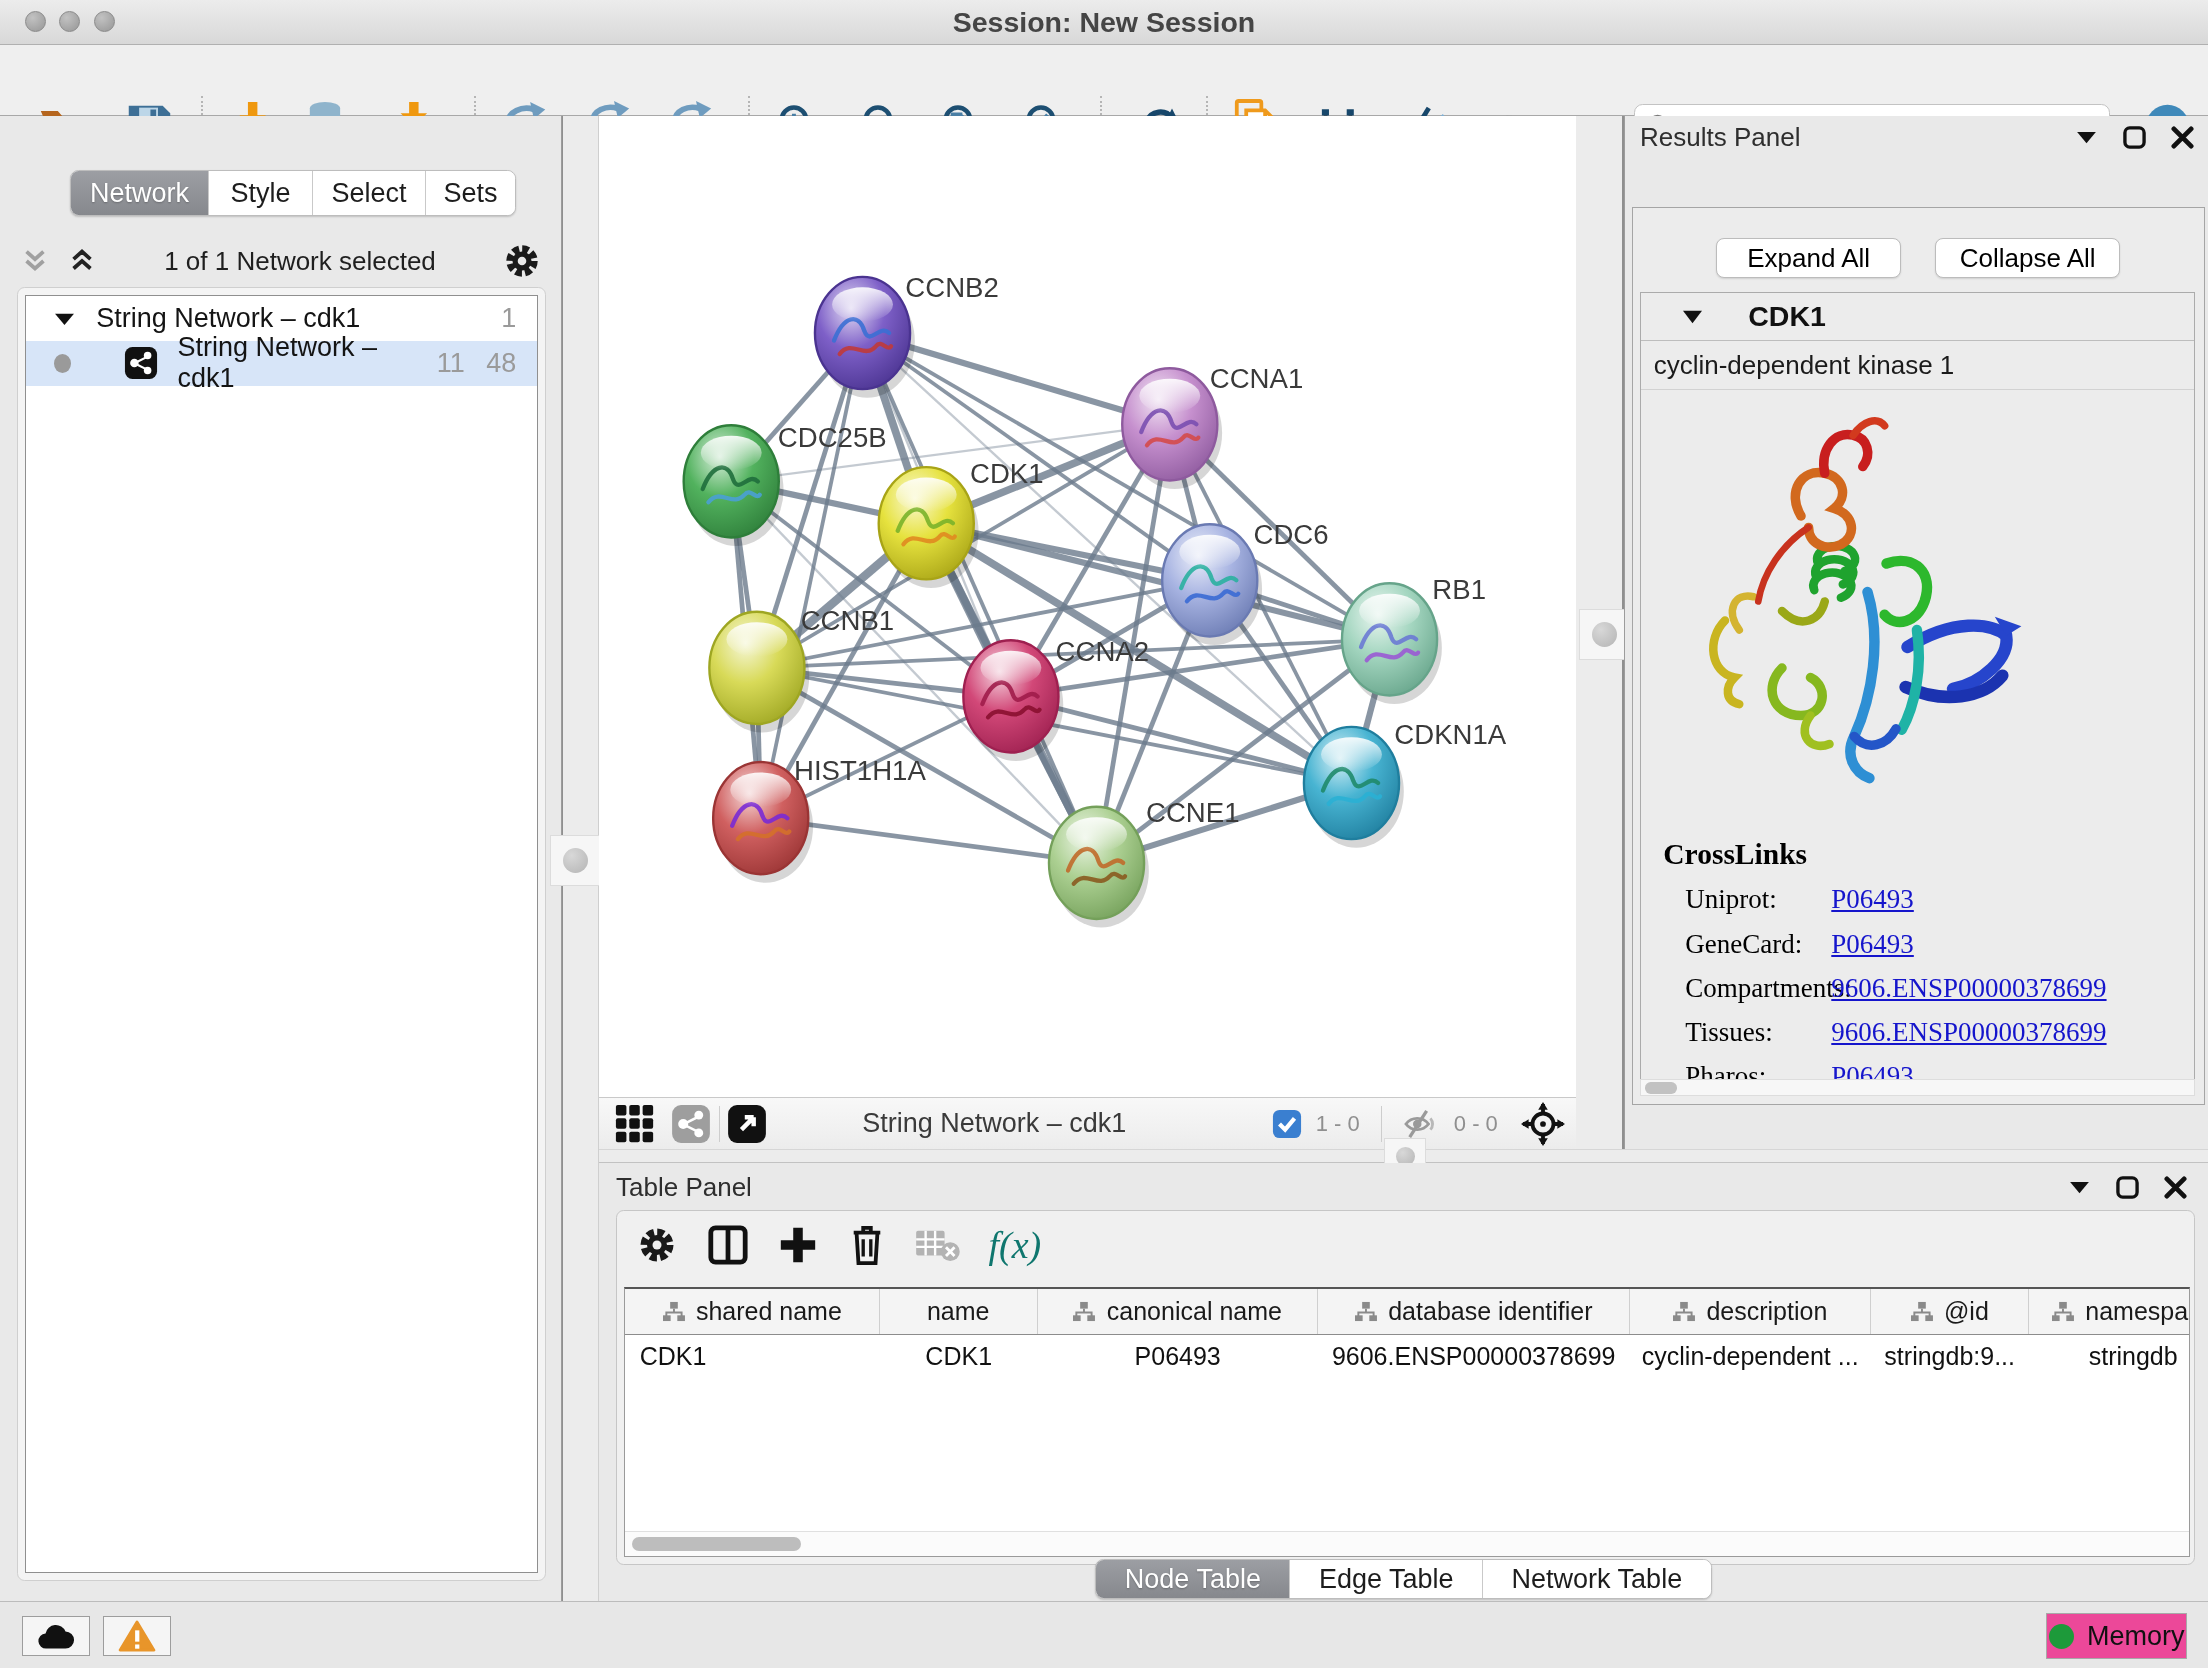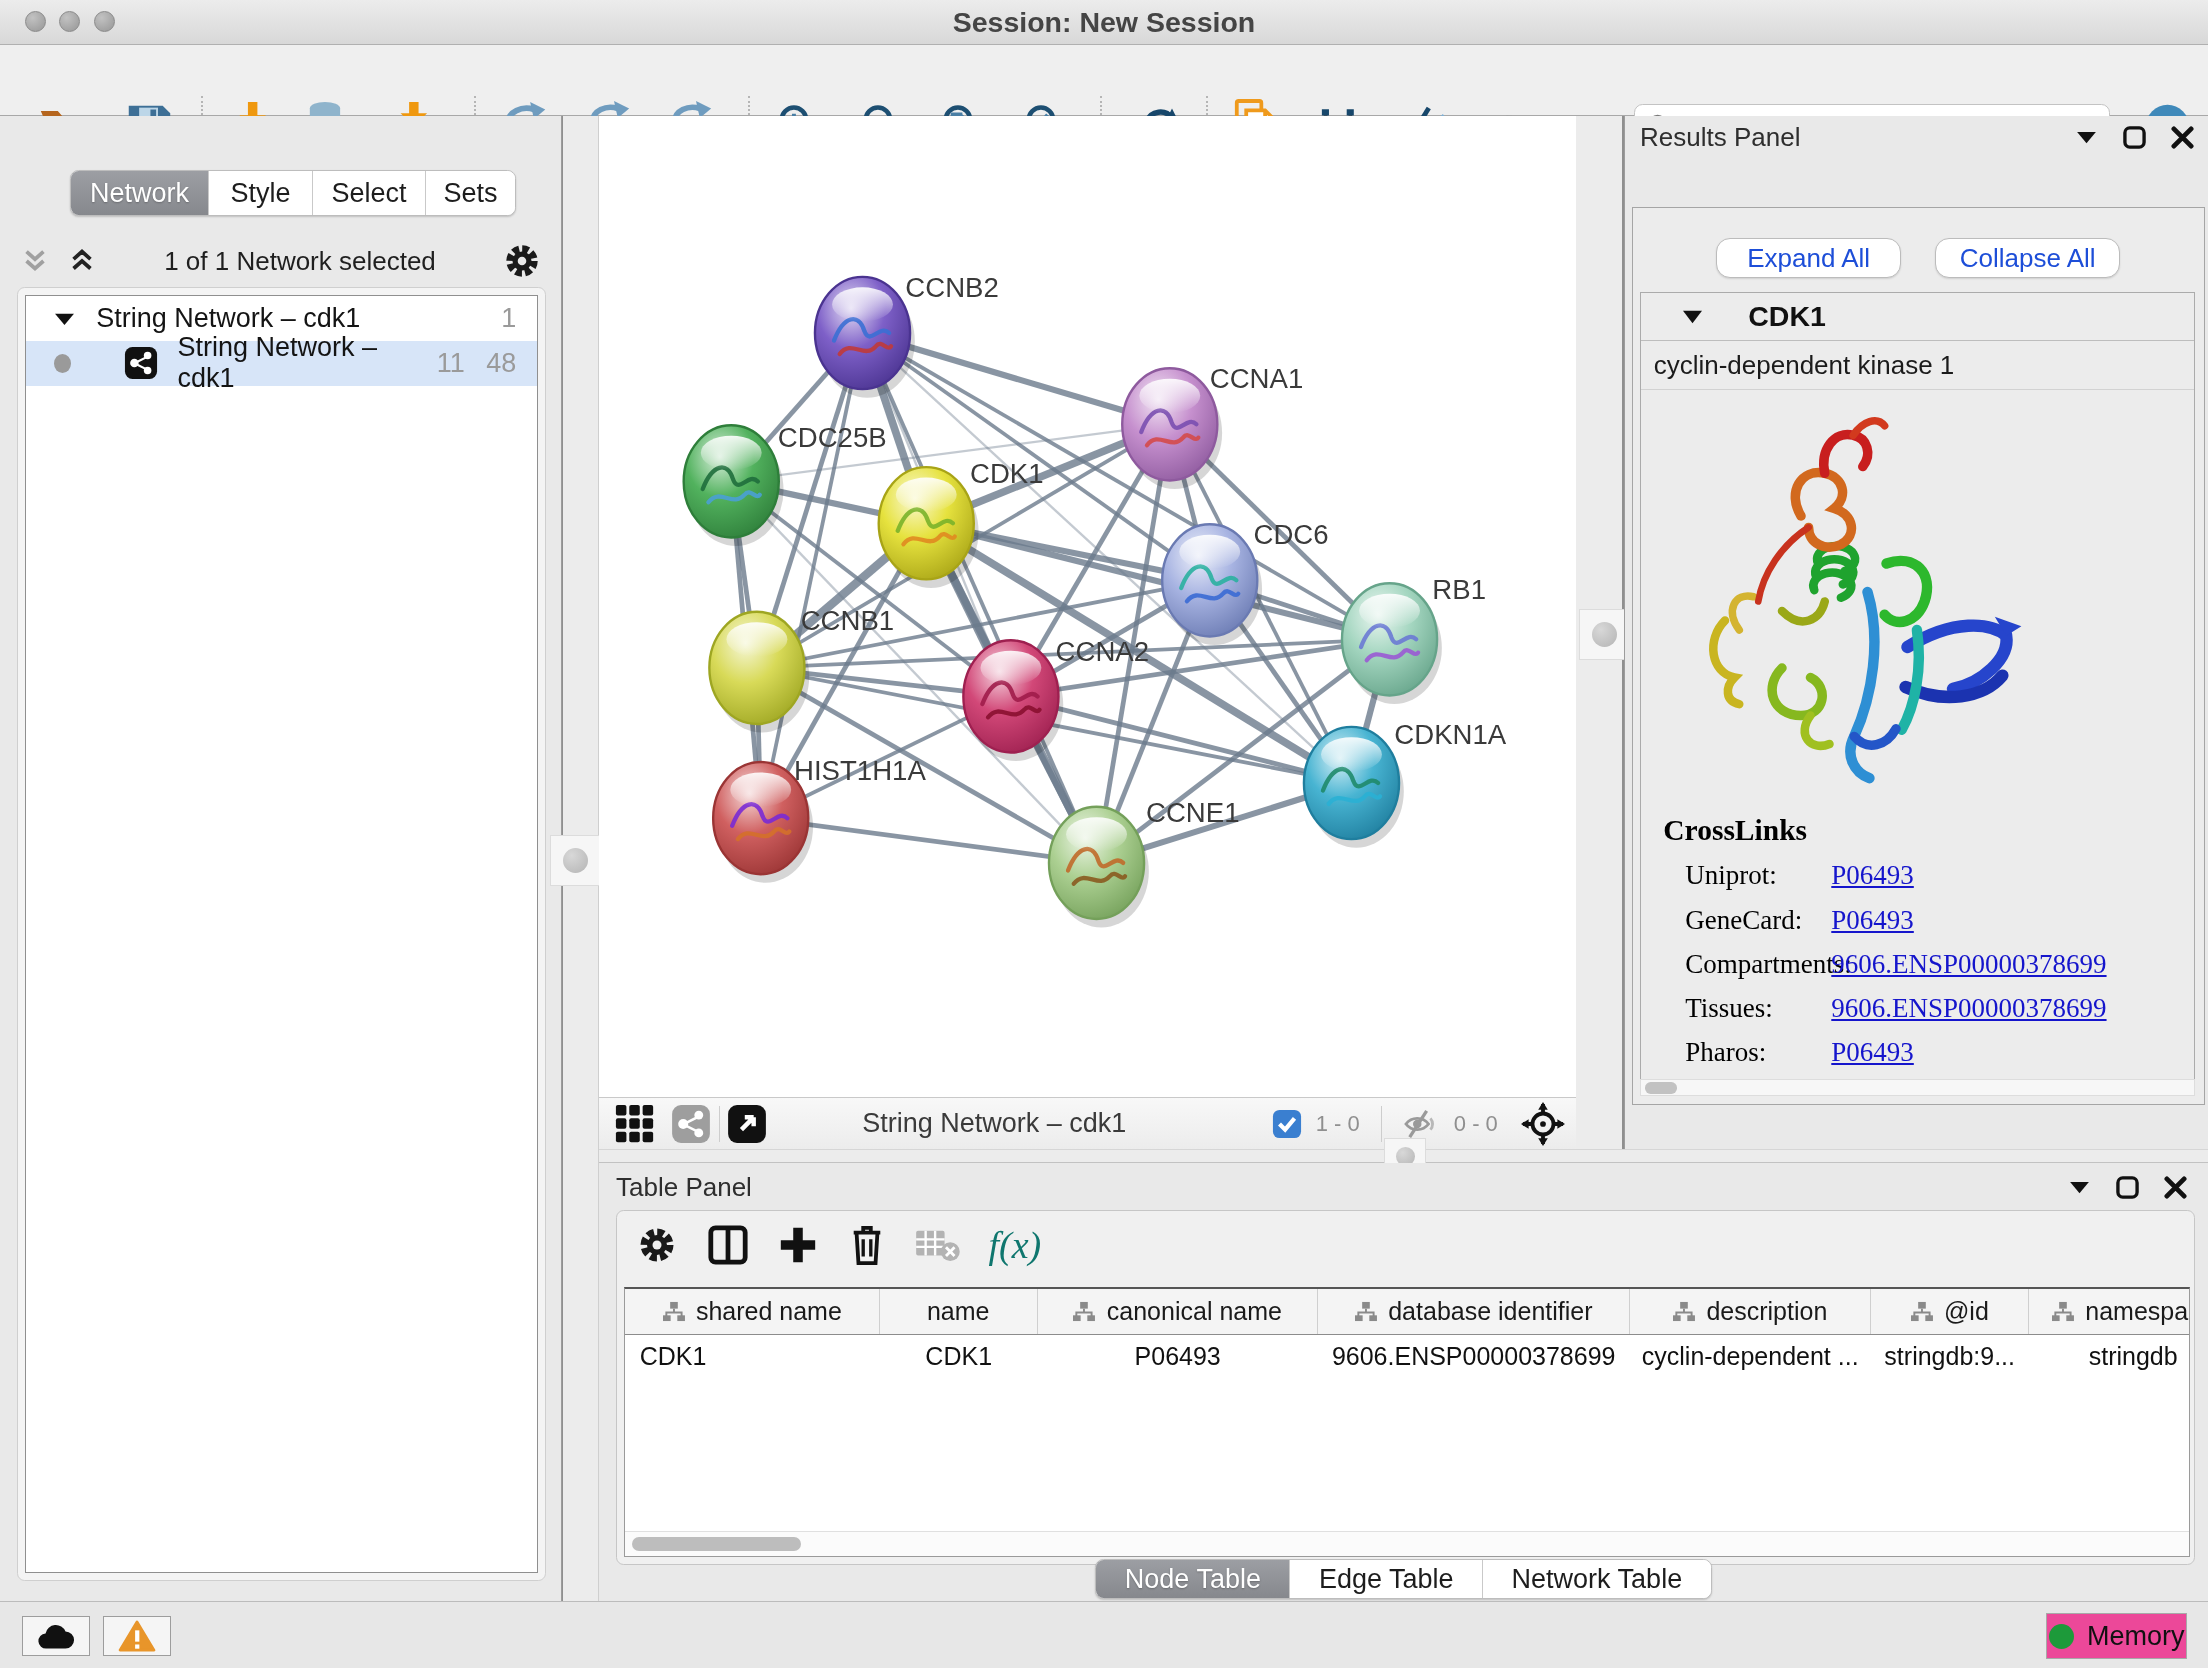--- a/index.html
+++ b/index.html
@@ -66,29 +66,29 @@
 
   
   .results-panel { position:absolute; left:1624px; top:116px; width:585px; height:1033px; background:#e9e9e9; border-left:1.9px solid #9c9c9c; }
   .rp-head { position:absolute; left:0; top:0; width:100%; height:42px; display:flex; align-items:center; padding:0 15px; }
   .rp-head .win-ctrls { margin-left:auto; }
   .rp-tab { position:absolute; left:0; right:0; top:46px; display:flex; justify-content:center; }
   .rp-tab .seg { height:42px; }
   .rp-tab .segbtn { padding:0 28.5px; }
   .rp-box { position:absolute; left:6.7px; top:91px; width:573px; height:898px; background:#ececec; border:1.9px solid #a5a5a5; }
   .rp-buttons { display:flex; justify-content:center; gap:34px; margin-top:30px; }
-  .rp-btn { width:185px; height:40px; background:#fff; border:1.9px solid #bcbcbc; border-radius:14px; font-size:26px; color:#1d4ed8;
+  .rp-btn { width:185px; height:40px; background:#fff; border:1.9px solid #bcbcbc; border-radius:8px; font-size:26px; color:#000000;
     display:flex; align-items:center; justify-content:center; box-shadow:0 1px 1.9px rgba(0,0,0,0.12); }
   .rp-section { position:absolute; left:7.6px; top:84px; width:555px; height:801px; border:1.9px solid #ababab; background:#ececec; }
   .rp-sec-head { height:48px; display:flex; align-items:center; gap:44px; padding-left:40px; border-bottom:1px solid #bdbdbd; }
   .rp-gene { font-size:28.5px; font-weight:bold; color:#111; }
   .rp-desc { height:49px; display:flex; align-items:center; padding-left:12.4px; font-size:26px; color:#1b1b1b; border-bottom:1px solid #d2d2d2; }
   .protein { position:absolute; left:27px; top:109px; }
   .crosslinks { position:absolute; left:0; top:521px; width:100%; font-family:"Liberation Serif", serif; }
-  .cl-title { font-size:29.5px; font-weight:bold; color:#000; margin-left:22px; }
+  .cl-title { font-size:29.5px; font-weight:bold; color:#000; margin-left:22px;margin-top:24px; }
   .cl-row { display:flex; margin-top:13.3px; margin-left:44px; font-size:27px; }
   .cl-label { width:146px; color:#000; }
   .cl-value { color:#1515cc; text-decoration:underline; }
   .rp-hscroll { position:absolute; left:7.6px; bottom:7.6px; width:555px; height:17px; background:#f7f7f7; border:1px solid #ddd; }
   .rp-hscroll .thumb { width:32px; height:11.4px; margin:1.9px 0 0 3.8px; background:#c2c2c2; border-radius:5.7px; }
 
   
   .table-panel { position:absolute; left:599px; top:1163px; width:1609px; height:438px; background:#e9e9e9; }
   .tp-head { position:absolute; left:0; top:5.7px; width:100%; height:38px; display:flex; align-items:center; padding:0 21px 0 17px; }
   .tp-head .win-ctrls { margin-left:auto; }

